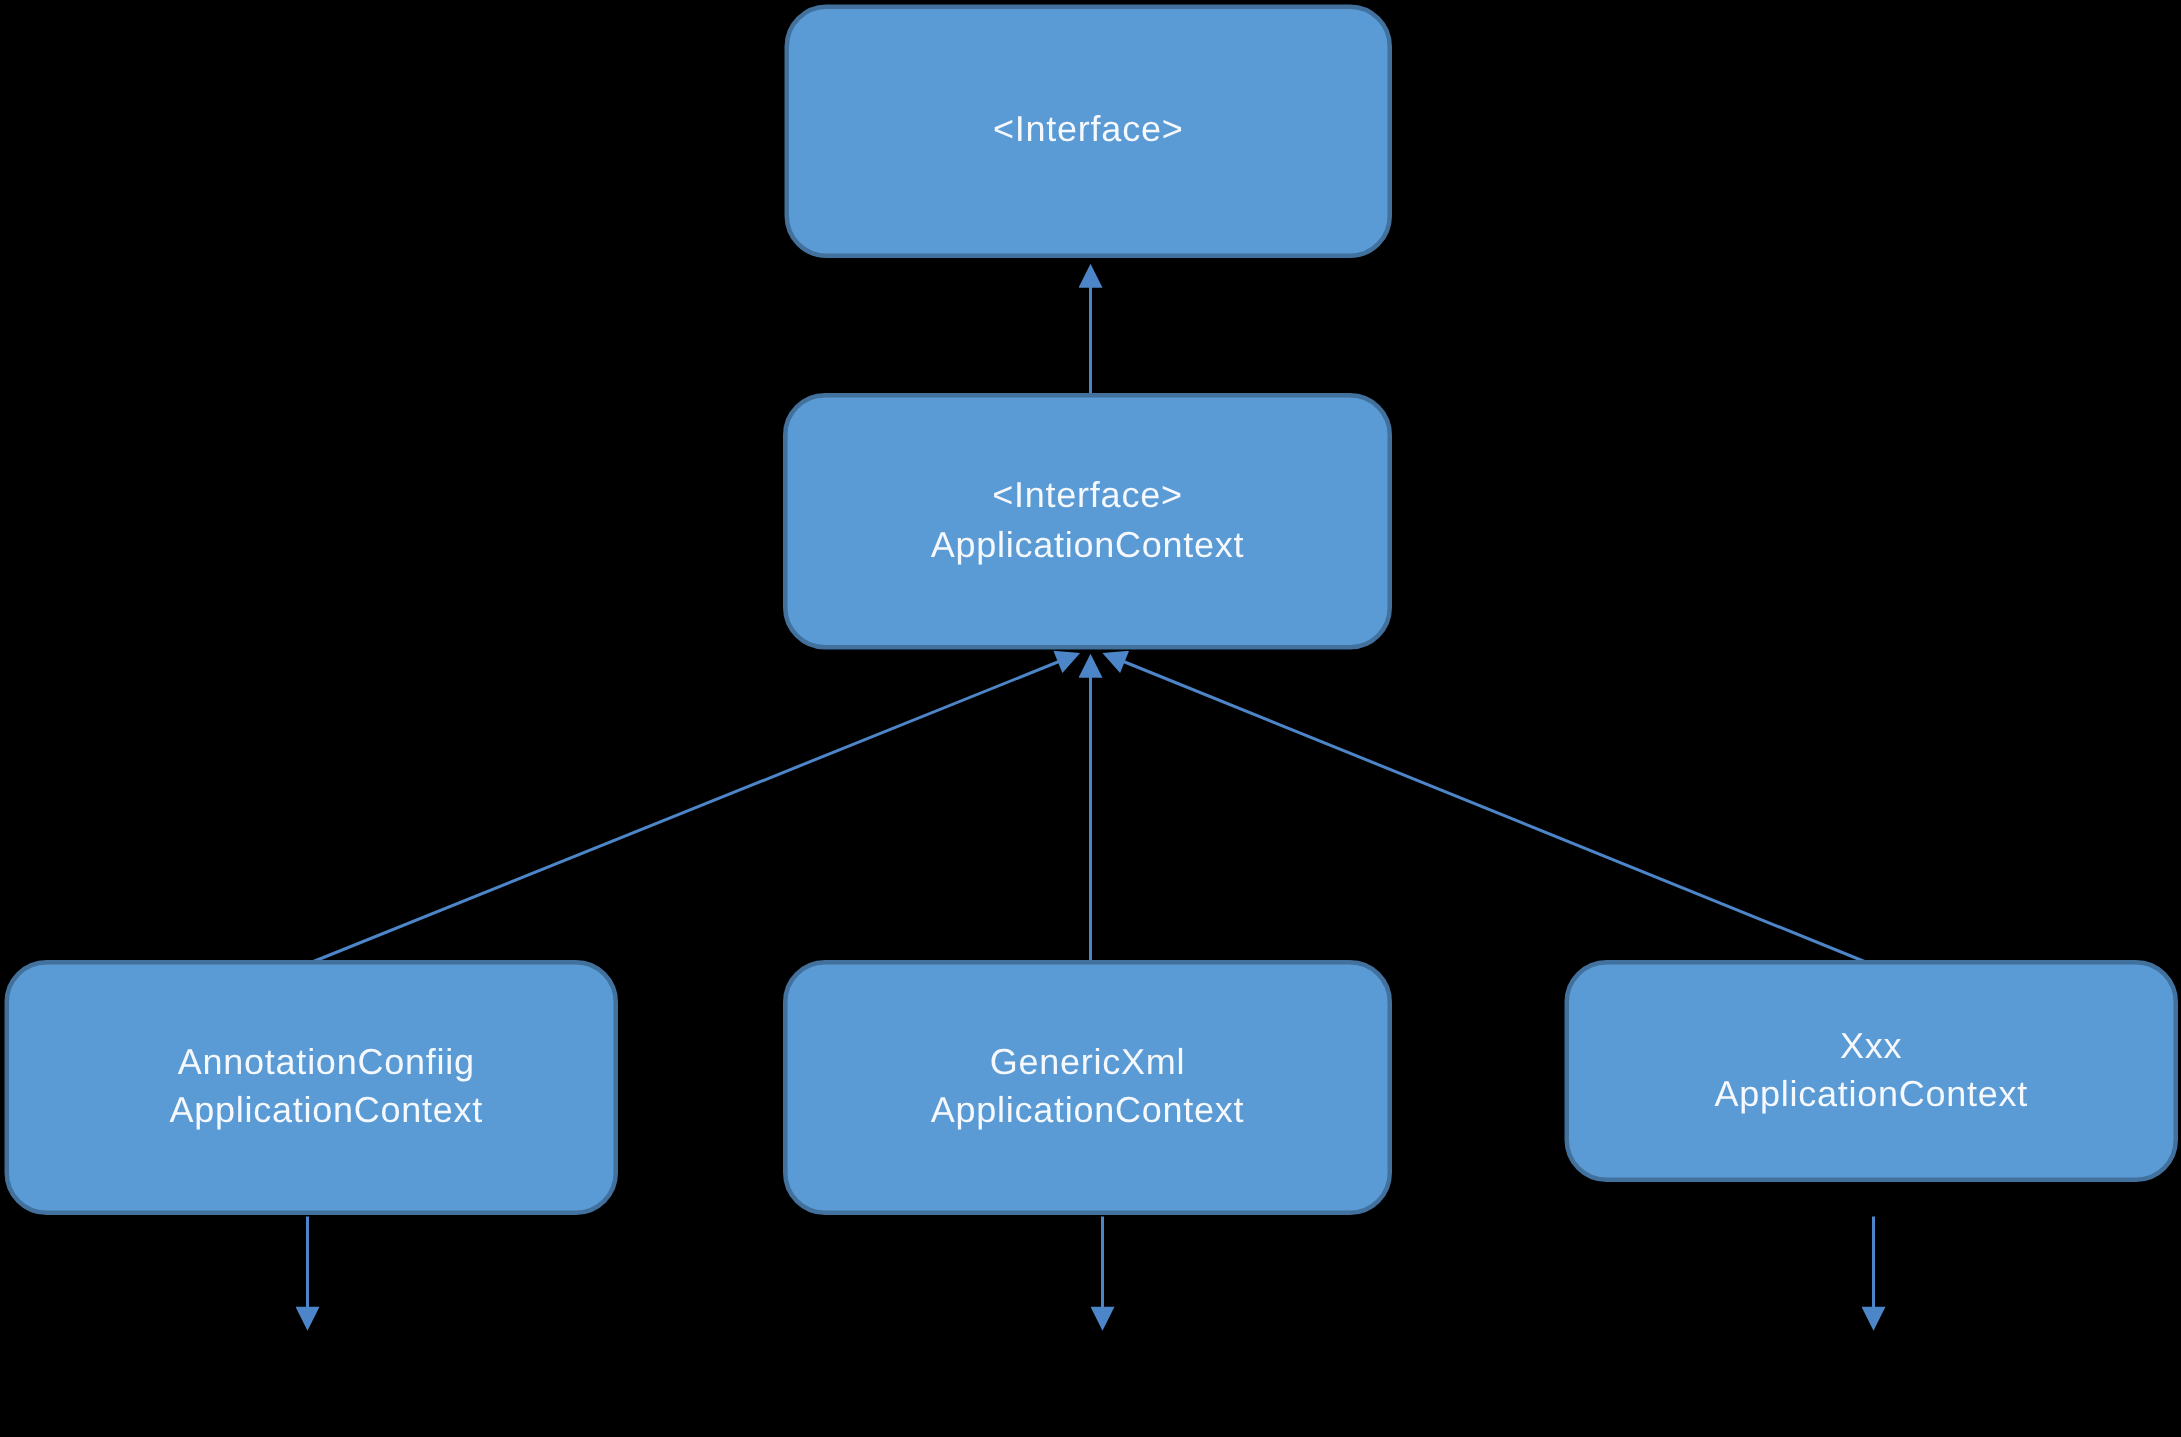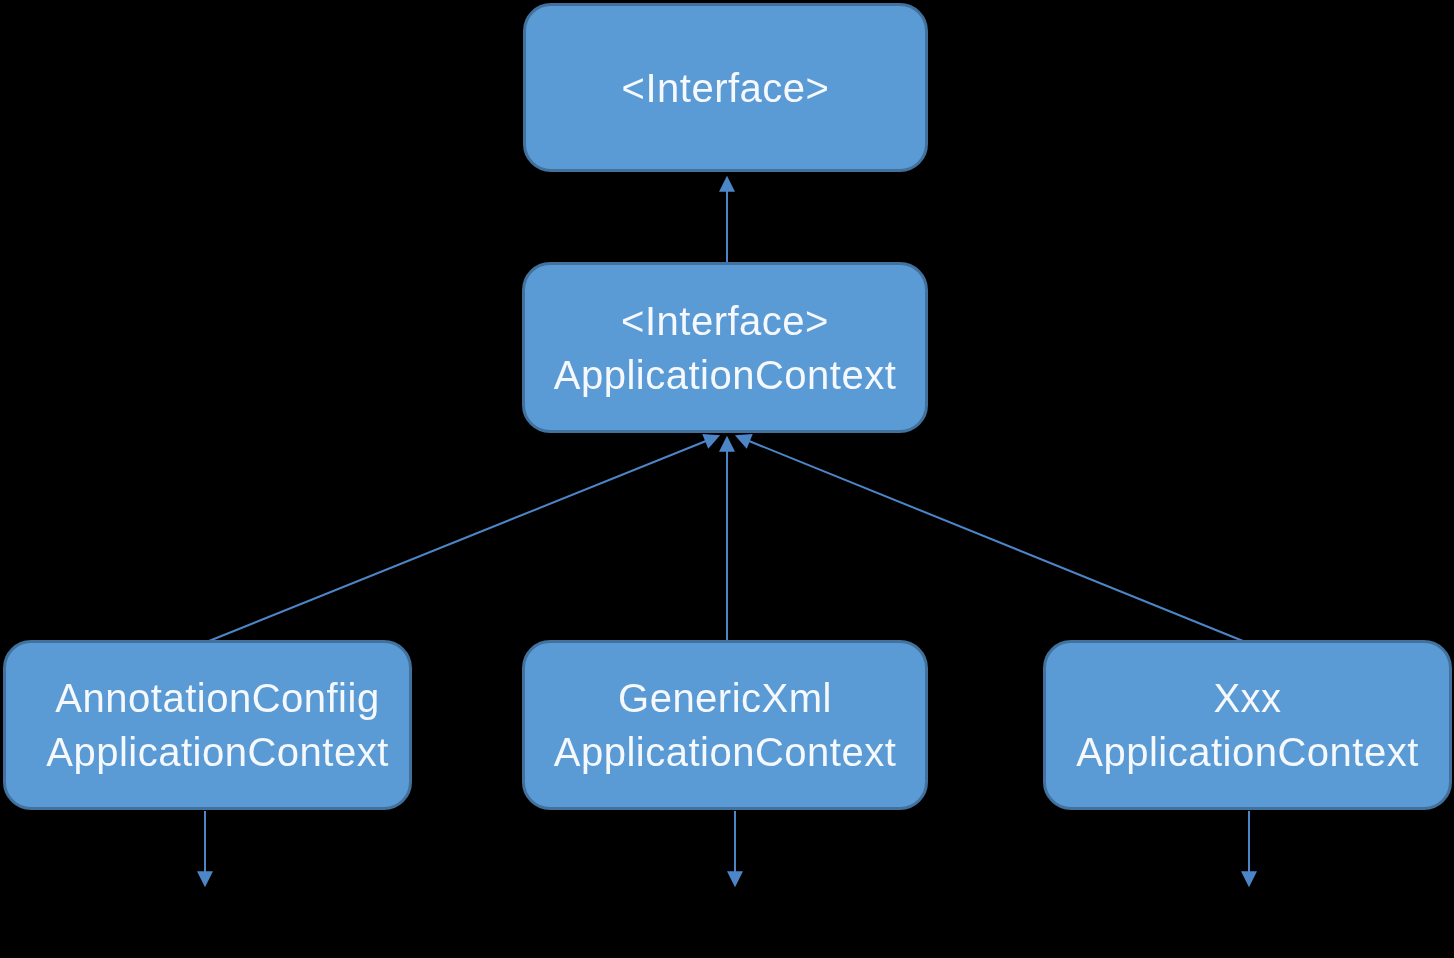--- a/index.html
+++ b/index.html
@@ -36,31 +36,31 @@
     box-sizing: border-box;
     background: var(--node_fill, #5b9bd5);
     border: 3px solid var(--node_border, #41719c);
     border-radius: 28px;
     color: var(--text_color, #fff);
     display: flex;
     flex-direction: column;
     align-items: center;
     justify-content: center;
     text-align: center;
-    font-size: 40px;
+    font-size: 24px;
     font-weight: 300;
     line-height: 1.35;
     letter-spacing: 0.5px;
   }
   
   #node-bean-factory            { left: 523px; top: 3px;   width: 405px; height: 169px; }
   #node-application-context     { left: 522px; top: 262px; width: 406px; height: 171px; }
   #node-annotation-confiig      { left: 3px;   top: 640px; width: 409px; height: 170px; padding-left: 20px; }
   #node-generic-xml             { left: 522px; top: 640px; width: 406px; height: 170px; }
-  #node-xxx                     { left: 1043px;top: 640px; width: 409px; height: 170px; }
+  #node-xxx                     { left: 1043px;top: 640px; width: 409px; height: 148px; }
 </style>
 </head>
 <body style="--background: #000000; --node_fill: #5b9bd5; --node_border: #41719c; --arrow_color: #4d86c8; --text_color: #f5f8fc;">
 
 <div class="canvas" style="--background: #000000; --node_fill: #5b9bd5; --node_border: #41719c; --arrow_color: #4d86c8; --text_color: #f5f8fc;">
 
   <svg class="edges" viewBox="0 0 1454 958" xmlns="http://www.w3.org/2000/svg">
     <defs>
       <marker id="arrowhead" markerUnits="userSpaceOnUse" markerWidth="18" markerHeight="16" viewBox="0 0 10 10" refX="0.5" refY="5" orient="auto">
         <path class="arrowhead-shape" d="M0,0 L10,5 L0,10 Z"></path>

